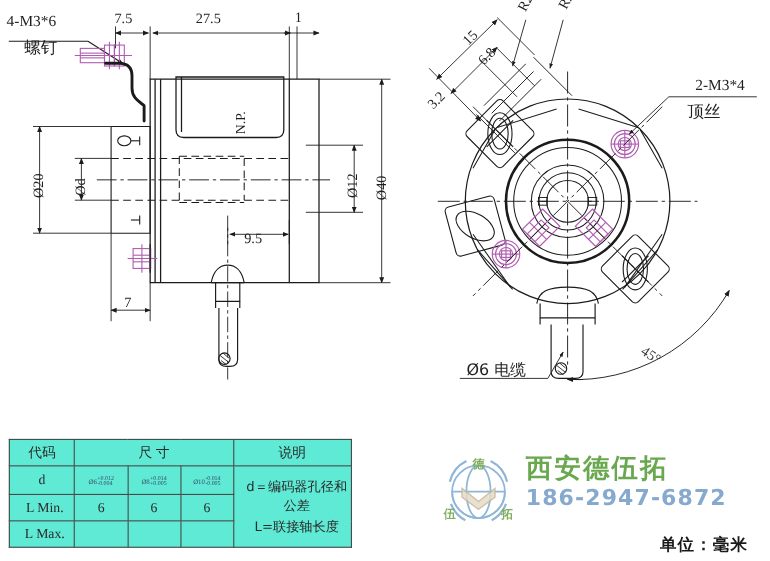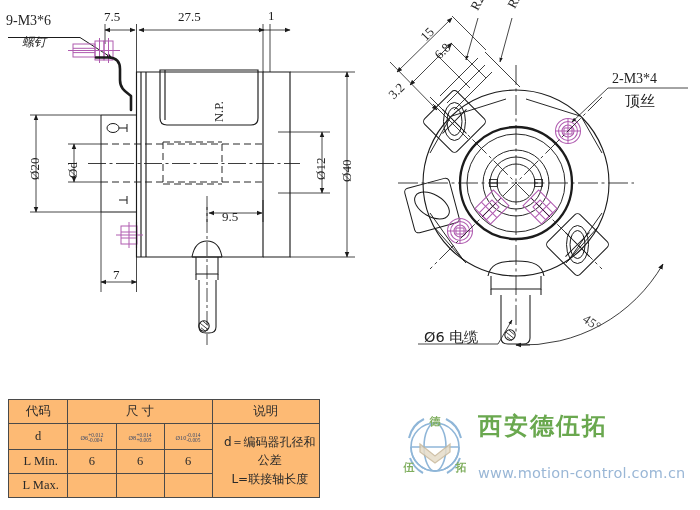--- a/index.html
+++ b/index.html
@@ -10,21 +10,21 @@
   }
   #stage{position:absolute;left:0;top:0;width:700px;height:510px;}
   svg{position:absolute;left:0;top:0;}
   .lbl{position:absolute;white-space:nowrap;line-height:1.05;}
   .dim{font-family:"Liberation Serif","DejaVu Serif",serif;font-size:13px;color:#1f1f1f;}
   .cn{font-family:"DejaVu Sans","Liberation Sans",sans-serif;}
   .rot90{transform:rotate(-90deg);transform-origin:left top;}
   
   #spec-table{
     position:absolute;left:8px;top:399px;width:312px;height:98px;
-    border-collapse:collapse;border:1.6px solid #3a3a3a;background:#fdba74;
+    border-collapse:collapse;border:1.6px solid #3a3a3a;background:#5eead4;
   }
   #spec-table td,#spec-table th{
     border:1.1px solid #4a4a4a;text-align:center;vertical-align:middle;
     font-size:12.5px;font-weight:normal;color:#2a2a2a;padding:0;
   }
   .col-code{width:56px;}
   .col-sz{width:50px;}
   .col-desc{width:106px;text-align:left;padding-left:8px !important;}
   .rowh{height:24px;}
   .rowd{height:26px;}
@@ -328,22 +328,22 @@
 
         <line x1="418" y1="344" x2="498" y2="344"></line>
         <line x1="498" y1="344" x2="512" y2="320" marker-end="url(#ahs)"></line>
 
         <path d="M516,345 A162,162 0 0,0 663,264" marker-end="url(#ah)" stroke-width="0.85"></path>
         <line x1="516" y1="345" x2="530" y2="345" marker-start="url(#ah)" stroke-width="0.85"></line>
       </g>
     </g>
   </svg>
 
-  <div class="lbl dim" style="left:6px;top:14px;font-size:14px;">9-M3*6</div>
-  <div class="lbl dim cn" style="left:22px;top:36px;font-size:12px;font-style:italic;">螺钉</div>
+  <div class="lbl dim" style="left:6px;top:14px;font-size:14px;">4-M3*6</div>
+  <div class="lbl dim cn" style="left:22px;top:36px;font-size:15px;">螺钉</div>
 
   <div class="lbl dim" style="left:104px;top:10px;">7.5</div>
   <div class="lbl dim" style="left:178px;top:10px;">27.5</div>
   <div class="lbl dim" style="left:268px;top:9px;">1</div>
 
   <div class="lbl dim rot90" style="left:28px;top:180px;">Ø20</div>
   <div class="lbl dim rot90" style="left:66px;top:178px;">Ød</div>
   <div class="lbl dim rot90" style="left:314px;top:180px;">Ø12</div>
   <div class="lbl dim rot90" style="left:340px;top:182px;">Ø40</div>
 
@@ -351,21 +351,21 @@
   <div class="lbl dim" style="left:113px;top:268px;">7</div>
 
   <div class="lbl dim rot90" style="left:213px;top:122px;font-size:12.5px;">N.P.</div>
 
   <div class="lbl dim" style="left:468px;top:6px;transform:rotate(-62deg);transform-origin:left top;">R26</div>
   <div class="lbl dim" style="left:505px;top:4px;transform:rotate(-62deg);transform-origin:left top;">R23</div>
   <div class="lbl dim" style="left:418px;top:34px;transform:rotate(-45deg);transform-origin:left top;">15</div>
   <div class="lbl dim" style="left:432px;top:52px;transform:rotate(-45deg);transform-origin:left top;">6.8</div>
   <div class="lbl dim" style="left:386px;top:92px;transform:rotate(-45deg);transform-origin:left top;">3.2</div>
 
-  <div class="lbl dim" style="left:612px;top:72px;font-size:14px;">2-M3*4</div>
+  <div class="lbl dim" style="left:632px;top:72px;font-size:14px;">2-M3*4</div>
   <div class="lbl dim cn" style="left:625px;top:94px;font-size:15px;text-align:right;">顶丝</div>
 
   <div class="lbl dim cn" style="left:424px;top:330px;font-size:14.5px;">Ø6  电缆</div>
 
   <div class="lbl dim" style="left:588px;top:312px;transform:rotate(34deg);transform-origin:left top;color:#3b3b3b;">45°</div>
 
   <table id="spec-table">
     <tbody>
         <tr class="rowh">
       <td class="col-code">代码</td>
@@ -421,17 +421,18 @@
       <g stroke="#c8b89a" stroke-width="1.3" fill="none">
         <path d="M22,36 L37,48 L52,36 L52,44 L37,55 L22,44 Z" fill="#e6dcc8" opacity="0.85"></path>
       </g>
       <g fill="#7fae5e" font-family="DejaVu Sans, sans-serif" font-size="11" font-weight="bold">
         <text x="37" y="17" text-anchor="middle">德</text>
         <text x="11" y="63" text-anchor="middle">伍</text>
         <text x="63" y="63" text-anchor="middle">拓</text>
       </g>
     </svg>
     <div id="brand-cn">西安德伍拓</div>
-    <div id="brand-url">www.motion-control.com.cn</div>
+    <div id="brand-phone">186-2947-6872</div>
   </div>
 
+  <div id="unit-note" class="cn">单位：毫米</div>
 
 </div>
 
 </body></html>

